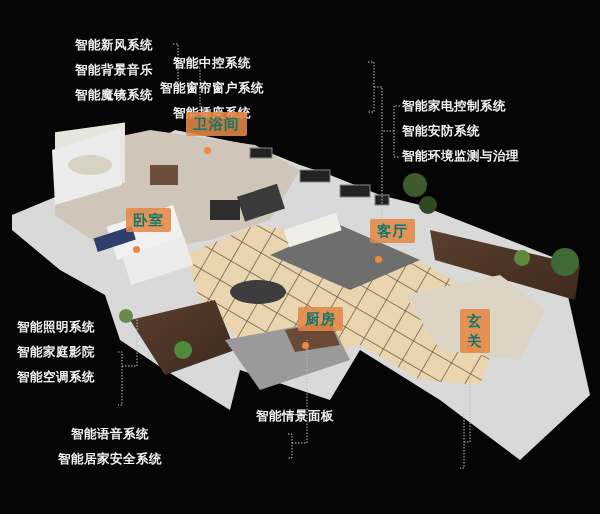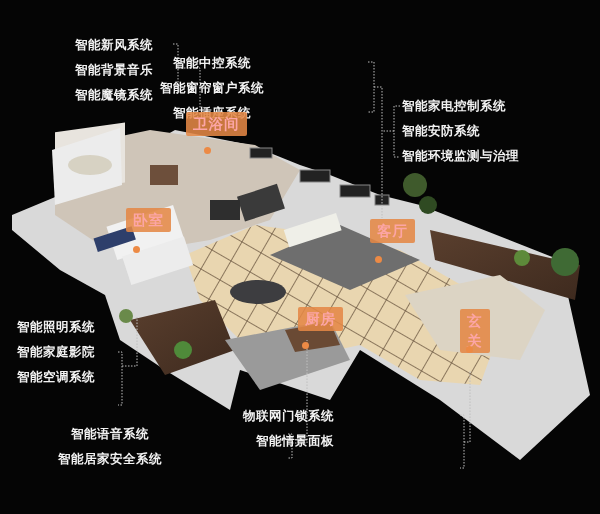--- a/index.html
+++ b/index.html
@@ -2,21 +2,21 @@
 <html><head>
 <meta charset="utf-8">
 <style>
   html, body { margin:0; padding:0; }
   body { width:600px; height:514px; background:#050505; overflow:hidden; position:relative;
          font-family:"DejaVu Sans", "Liberation Sans", sans-serif; }
   .stage { position:absolute; left:0; top:0; width:480px; height:514px; }
   .sys-group { position:absolute; }
   .sys-item { color:#f2f2f2; font-size:12.5px; font-weight:bold; line-height:25px; white-space:nowrap; letter-spacing:0.5px; }
   .align-right { text-align:right; }
-  .room-label { position:absolute; background:rgba(228,136,70,0.88); color:#fca5a5; font-size:14.5px; font-weight:bold;
+  .room-label { position:absolute; background:rgba(228,136,70,0.88); color:#0f766e; font-size:14.5px; font-weight:bold;
                 padding:2px 7px; border-radius:2px; letter-spacing:1px; line-height:20px; }
   .room-dot { position:absolute; width:7px; height:7px; border-radius:50%; background:#ec8a45; }
   svg.lines { position:absolute; left:0; top:0; }
 </style>
 </head>
 <body>
 
 <div class="stage">
 
   <svg class="lines" width="600" height="514">
@@ -121,21 +121,20 @@
     <div class="sys-item">智能家庭影院</div>
     <div class="sys-item">智能空调系统</div>
   </div>
 
   <div class="sys-group" style="right:318px; top:421px; text-align:center;">
     <div class="sys-item">智能语音系统</div>
     <div class="sys-item">智能居家安全系统</div>
   </div>
 
   <div class="sys-group" style="right:146px; top:403px; text-align:right;">
-    <div class="sys-item">物联网门锁系统</div>
     <div class="sys-item">智能情景面板</div>
   </div>
 
   <div class="room-label" style="left:186px; top:112px;">卫浴间</div>
   <div class="room-dot" style="left:204px; top:147px;"></div>
 
   <div class="room-label" style="left:126px; top:208px;">卧室</div>
   <div class="room-dot" style="left:133px; top:246px;"></div>
 
   <div class="room-label" style="left:370px; top:219px;">客厅</div>

